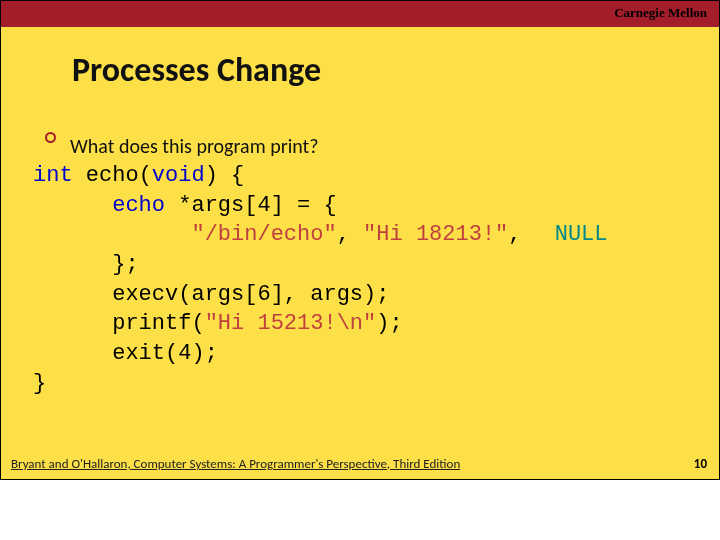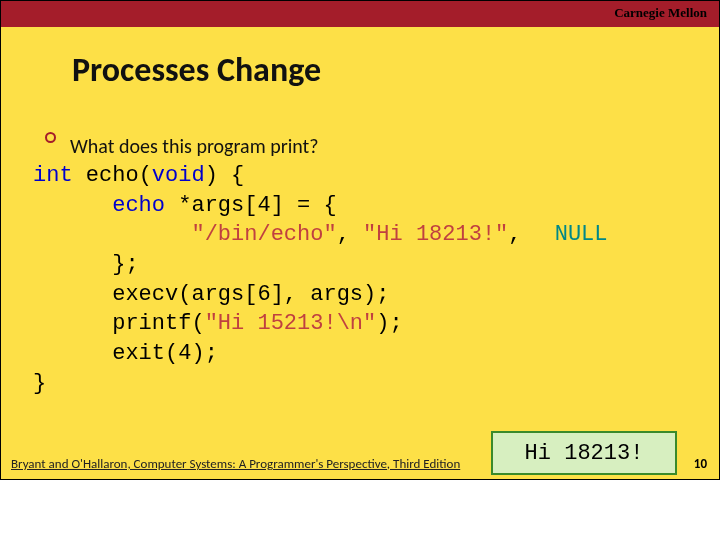--- a/index.html
+++ b/index.html
@@ -119,20 +119,17 @@
 
   <div class="code"><span class="kw-blue">int</span> <span>echo</span>(<span class="kw-blue">void</span>)<span> {</span>
       <span class="kw-blue">echo</span><span> *args[4] = {</span>
             <span class="str">"/bin/echo"</span><span>, </span><span class="str">"Hi 18213!"</span><span>, </span><span class="kw-teal">NULL</span>
       <span>};</span>
       <span>execv(args[6], args);</span>
       <span>printf(</span><span class="str">"Hi 15213!\n"</span><span>);</span>
       <span>exit(4);</span>
 <span>}</span></div>
 
-  <div class="answer-box">
-    <span class="answer-text">Hi 18213!</span>
-  </div>
 
   <div class="footer-left">Bryant and O'Hallaron, Computer Systems: A Programmer's Perspective, Third Edition</div>
   <div class="footer-right">10</div>
 
 </div>
 
 </body></html>

